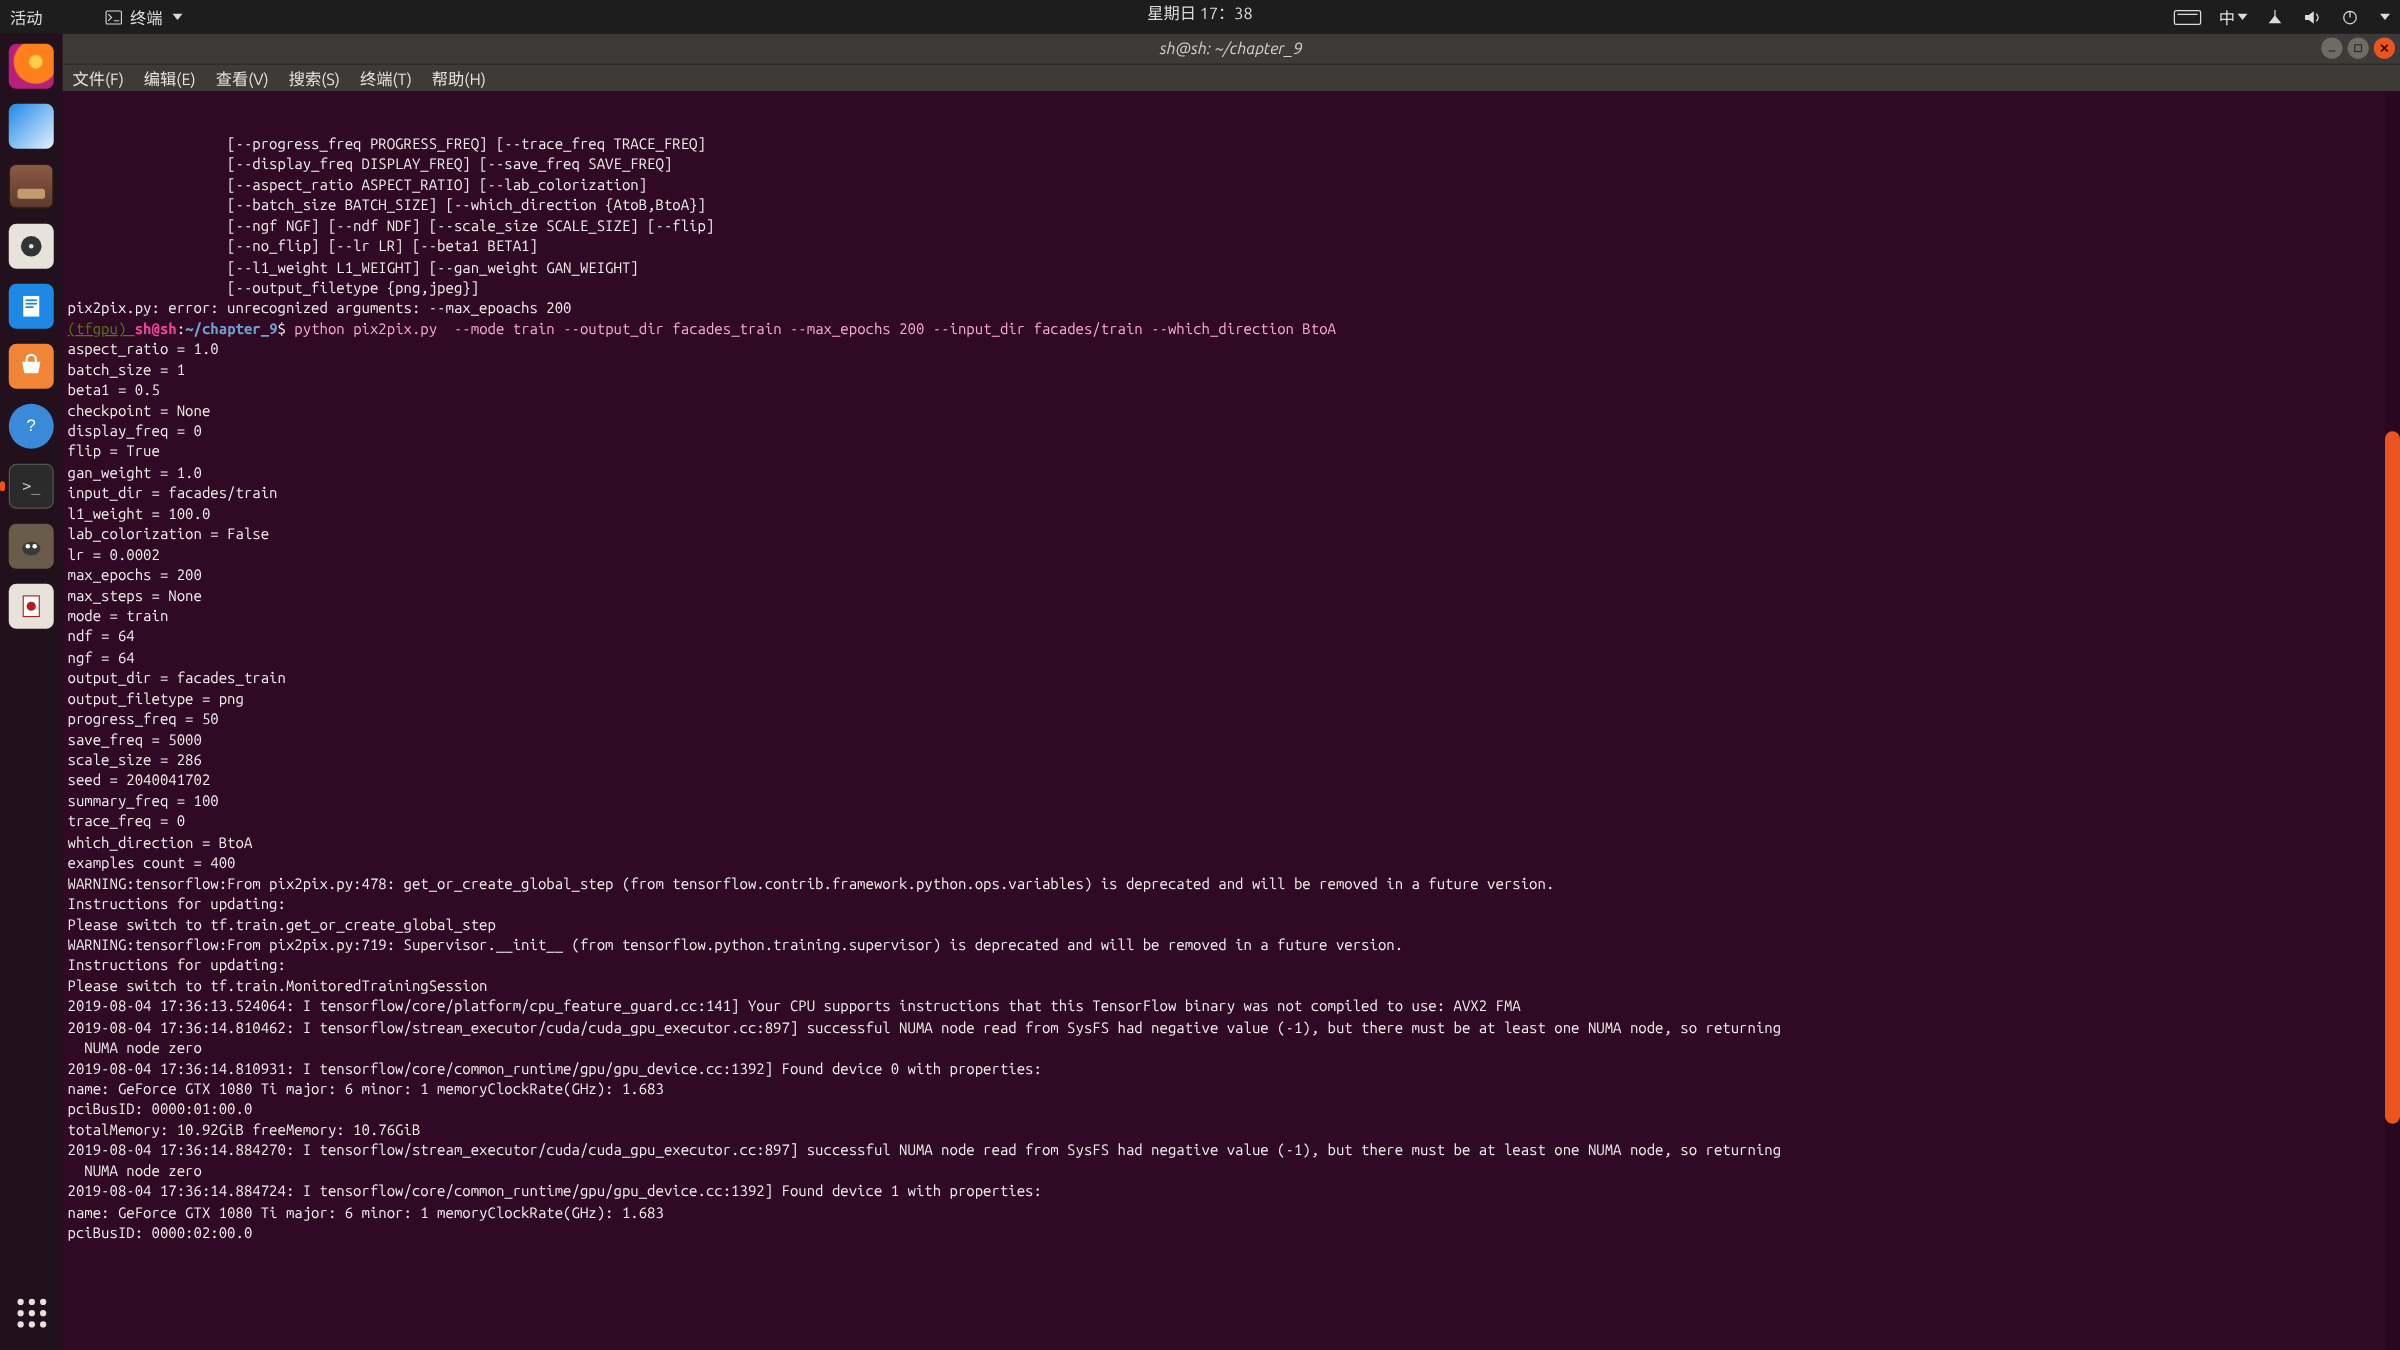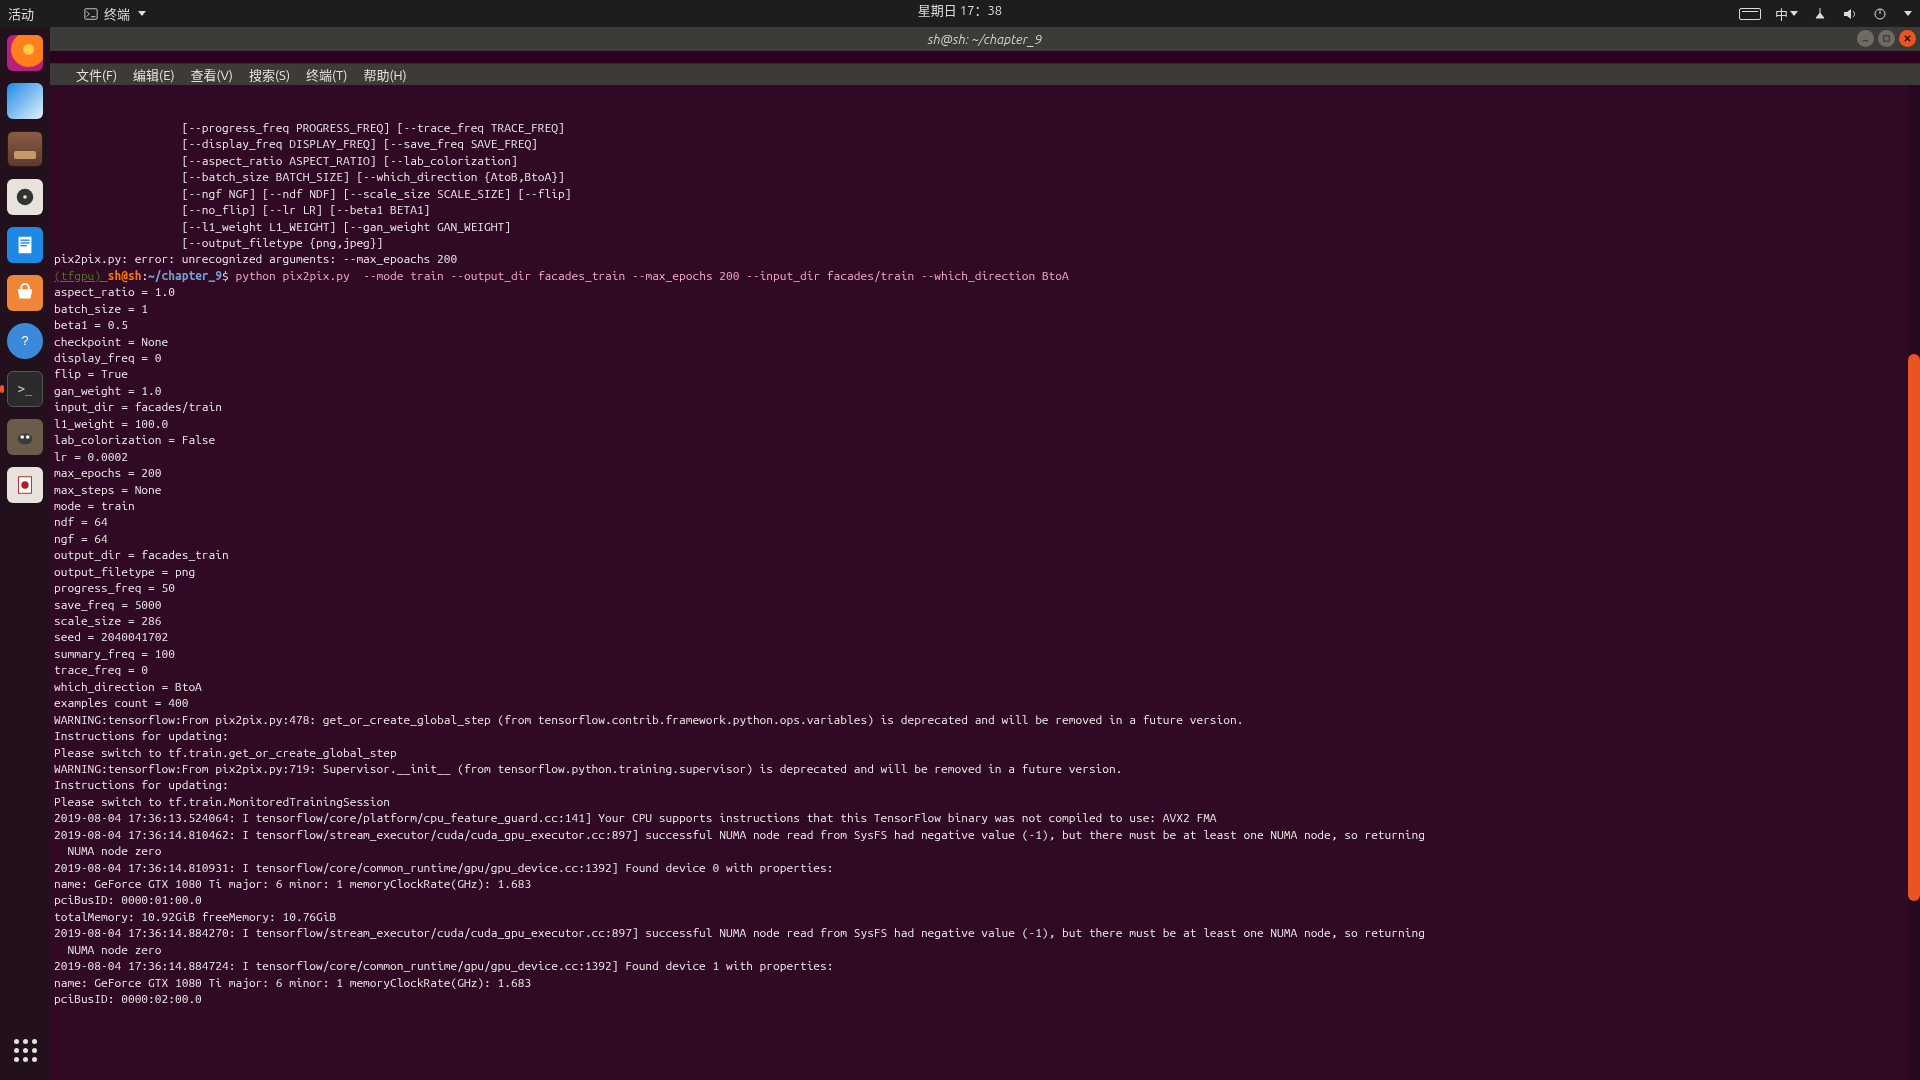--- a/index.html
+++ b/index.html
@@ -41,24 +41,23 @@
   .wbtn.max{background:#6e6b64;}
   .wbtn.close{background:#e95420;}
   .wbtn svg{width:9px;height:9px;}
   
   .menu-bar{
     height:22px;
     background:#3c3b37;
     color:#e6e1dc;
     font-size:13px;
     display:flex; align-items:center;
-    padding-left:20px;
+    padding-left:2px;
     gap:4px;
     border-top:1px solid #2e2d2a;
-    margin-top:12px;
   }
   .menu-bar .mitem{ padding:2px 6px; }
   
   .dock{
     position:absolute;
     left:0; top:27px; bottom:0;
     width:50px;
     background: rgba(30,30,30,0.55);
     display:flex; flex-direction:column; align-items:center;
     padding-top:6px;
@@ -115,21 +114,21 @@
   }
   .term-area .scrollbar{
     position:absolute; right:0; top:0; width:12px; height:100%;
     background: rgba(0,0,0,0.15);
   }
   .term-area .scroll-thumb{
     position:absolute; right:0; width:12px;
     background:#e95420; border-radius:6px;
   }
   .prompt-env{ color:#4d7c0f;text-decoration:underline; }
-  .prompt-userhost{ color:#f97316; font-weight:bold;text-align:right;}
+  .prompt-userhost{ color:#ec4899; font-weight:bold;text-align:right;}
   .prompt-path{ color:#729fcf; font-weight:bold;}
   .prompt-sep{ color:#eeeeec; }
   .cmd{ color:#f9a8d4; }
   .line{ display:block; }
 </style>
 </head>
 <body>
 
 <div class="top-panel">
   <div class="left">

